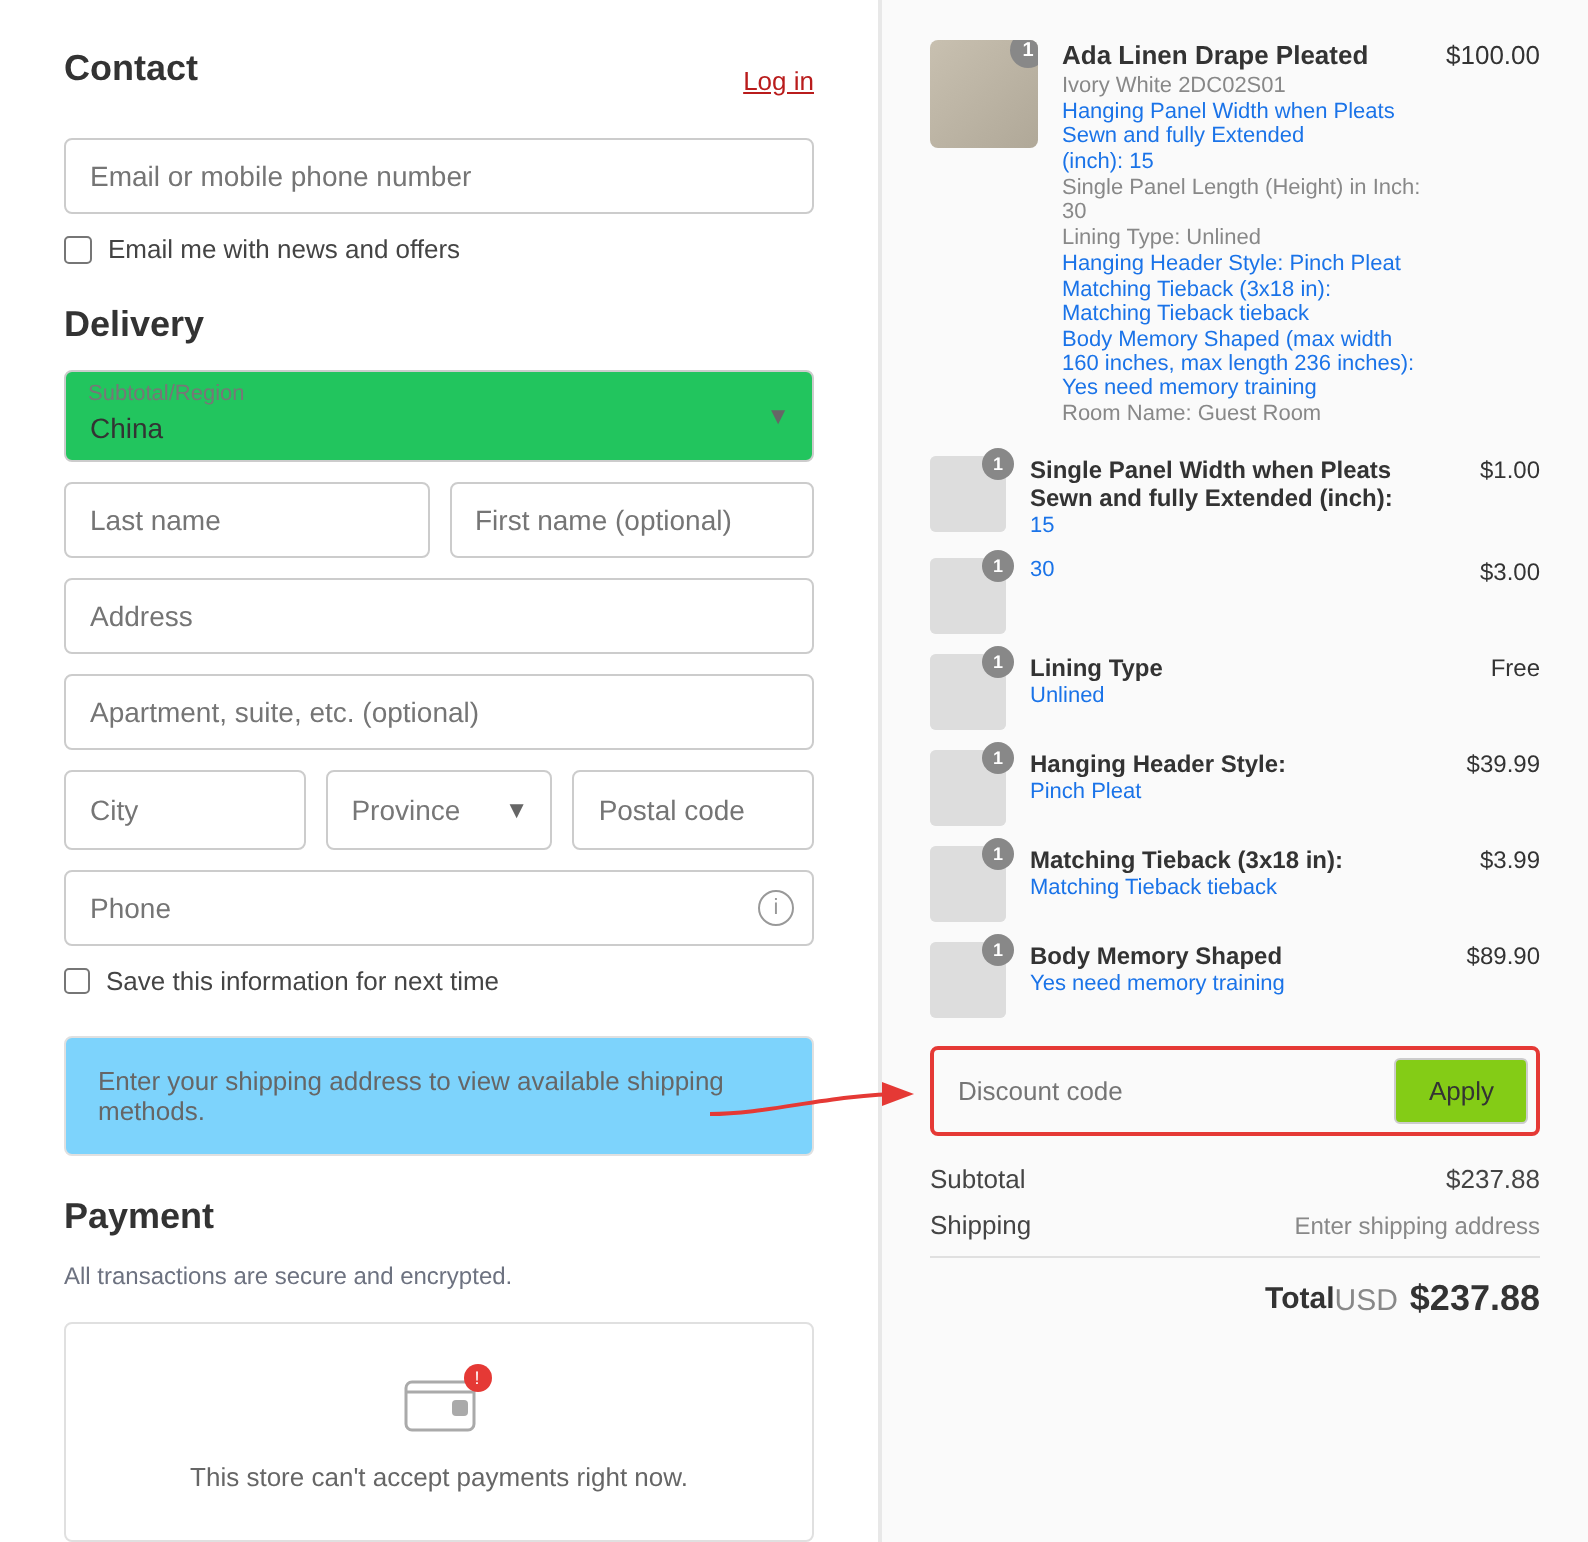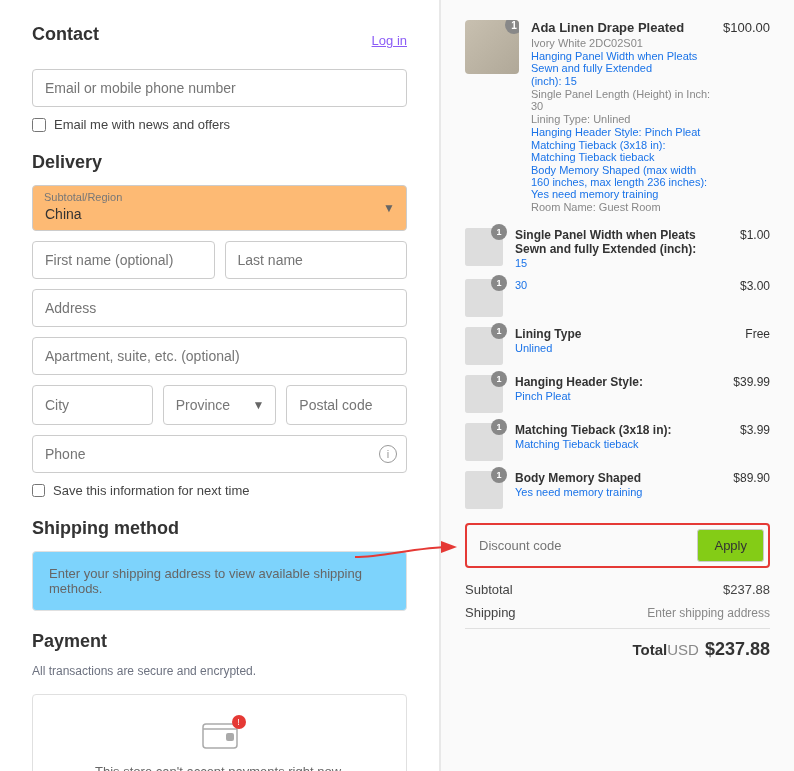--- a/index.html
+++ b/index.html
@@ -6,30 +6,30 @@
     body { font-family: -apple-system, BlinkMacSystemFont, 'Segoe UI', Arial, sans-serif; font-size: 14px; background: #fff; color: #333; }
     .page-container { display: flex; width: 794px; min-height: 771px; }
 
     
     .left-panel { width: 440px; padding: 24px 32px; border-right: 1px solid #e8e8e8; }
     .section-title { font-size: 18px; font-weight: 600; margin-bottom: 12px; color: #333; }
     .section-subtitle { font-size: 12px; color: #6d7280; margin-bottom: 16px; }
 
     
     .contact-header { display: flex; justify-content: space-between; align-items: center; margin-bottom: 12px; }
-    .login-link { color: #8b5cf6; font-size: 13px; text-decoration: underline; cursor: pointer; }
+    .login-link { color: #b91c1c; font-size: 13px; text-decoration: underline; cursor: pointer; }
     .form-input { width: 100%; border: 1px solid #ccc; border-radius: 4px; padding: 10px 12px; font-size: 14px; color: #333; margin-bottom: 10px; outline: none; }
     .checkbox-row { display: flex; align-items: flex-end; gap: 8px; margin-bottom: 20px; font-size: 13px; color: #444; }
     .checkbox-row input[type="checkbox"] { width: 14px; height: 14px; }
 
     
     .delivery-section { margin-bottom: 20px; }
     .select-wrapper { position: relative; margin-bottom: 10px; }
     .select-label { font-size: 11px; color: #777; position: absolute; top: 6px; left: 12px; }
-    .form-select { width: 100%; border: 1px solid #ccc; border-radius: 4px; padding: 20px 12px 8px 12px; font-size: 14px; color: #333; appearance: none; background: #fdba74; cursor: pointer; outline: none; }
+    .form-select { width: 100%; border: 1px solid #ccc; border-radius: 4px; padding: 20px 12px 8px 12px; font-size: 14px; color: #333; appearance: none; background: #22c55e; cursor: pointer; outline: none; }
     .select-arrow { position: absolute; right: 12px; top: 50%; transform: translateY(-50%); pointer-events: none; font-size: 12px; color: #666; }
     .two-col { display: flex; gap: 10px; margin-bottom: 10px; }
     .two-col .form-input { margin-bottom: 0; flex: 1; }
     .three-col { display: flex; gap: 10px; margin-bottom: 10px; }
     .city-input { flex: 1; }
     .province-wrapper { flex: 1.2; position: relative; }
     .province-select { width: 100%; border: 1px solid #ccc; border-radius: 4px; padding: 10px 12px; font-size: 14px; color: #777; appearance: none; background: #fff; cursor: pointer; outline: none; height: 40px; }
     .postal-input { flex: 1; }
     .phone-wrapper { position: relative; margin-bottom: 10px; }
     .phone-wrapper .form-input { margin-bottom: 0; padding-right: 36px; }
@@ -110,22 +110,22 @@
     <div class="delivery-section">
       <div class="section-title">Delivery</div>
       <div class="select-wrapper">
         <div class="select-label">Subtotal/Region</div>
         <select class="form-select">
           <option>China</option>
         </select>
         <span class="select-arrow">▼</span>
       </div>
       <div class="two-col">
+        <input class="form-input" type="text" placeholder="Last name" style="">
         <input class="form-input" type="text" placeholder="First name (optional)" style="">
-        <input class="form-input" type="text" placeholder="Last name" style="">
       </div>
       <input class="form-input" type="text" placeholder="Address" style="">
       <input class="form-input" type="text" placeholder="Apartment, suite, etc. (optional)" style="">
       <div class="three-col">
         <input class="form-input city-input" type="text" style="margin-bottom: 0px;" placeholder="City">
         <div class="province-wrapper">
           <select class="province-select">
             <option value="">Province</option>
           </select>
           <span class="select-arrow">▼</span>
@@ -137,21 +137,20 @@
         <div class="phone-info-icon">i</div>
       </div>
       <div class="save-checkbox-row">
         <input type="checkbox" style="">
         <label>Save this information for next time</label>
       </div>
     </div>
 
     
     <div class="shipping-section">
-      <div class="section-title">Shipping method</div>
       <div class="shipping-box">Enter your shipping address to view available shipping methods.</div>
     </div>
 
     
     <div class="payment-section">
       <div class="section-title">Payment</div>
       <div class="section-subtitle">All transactions are secure and encrypted.</div>
       <div class="payment-box">
         <div class="payment-icon">
           <span class="wallet-icon">

